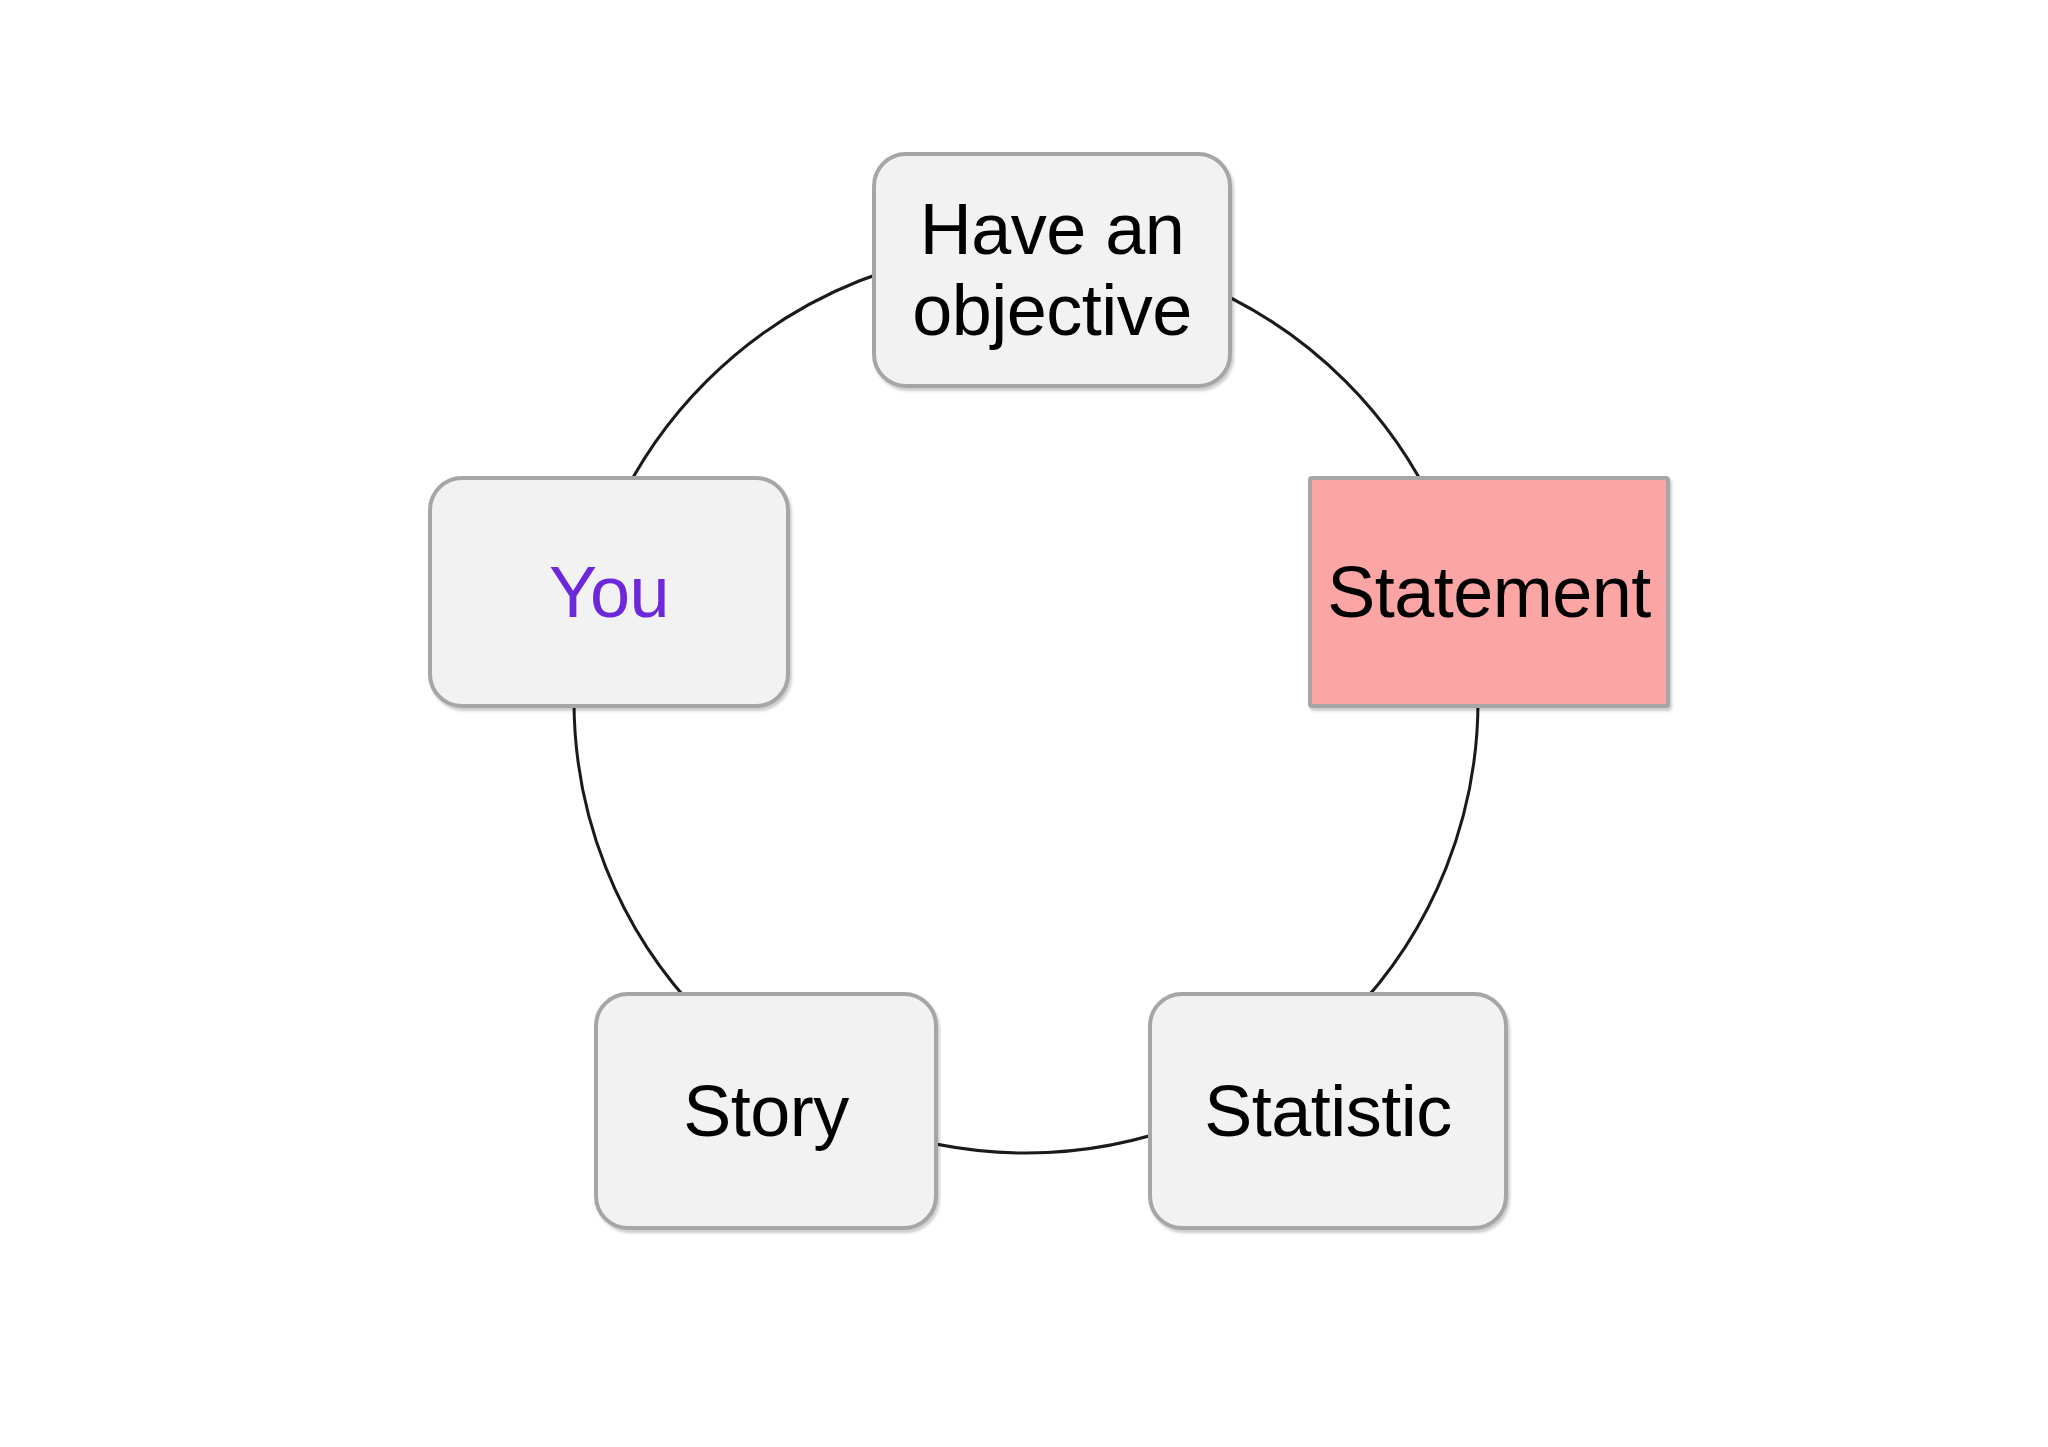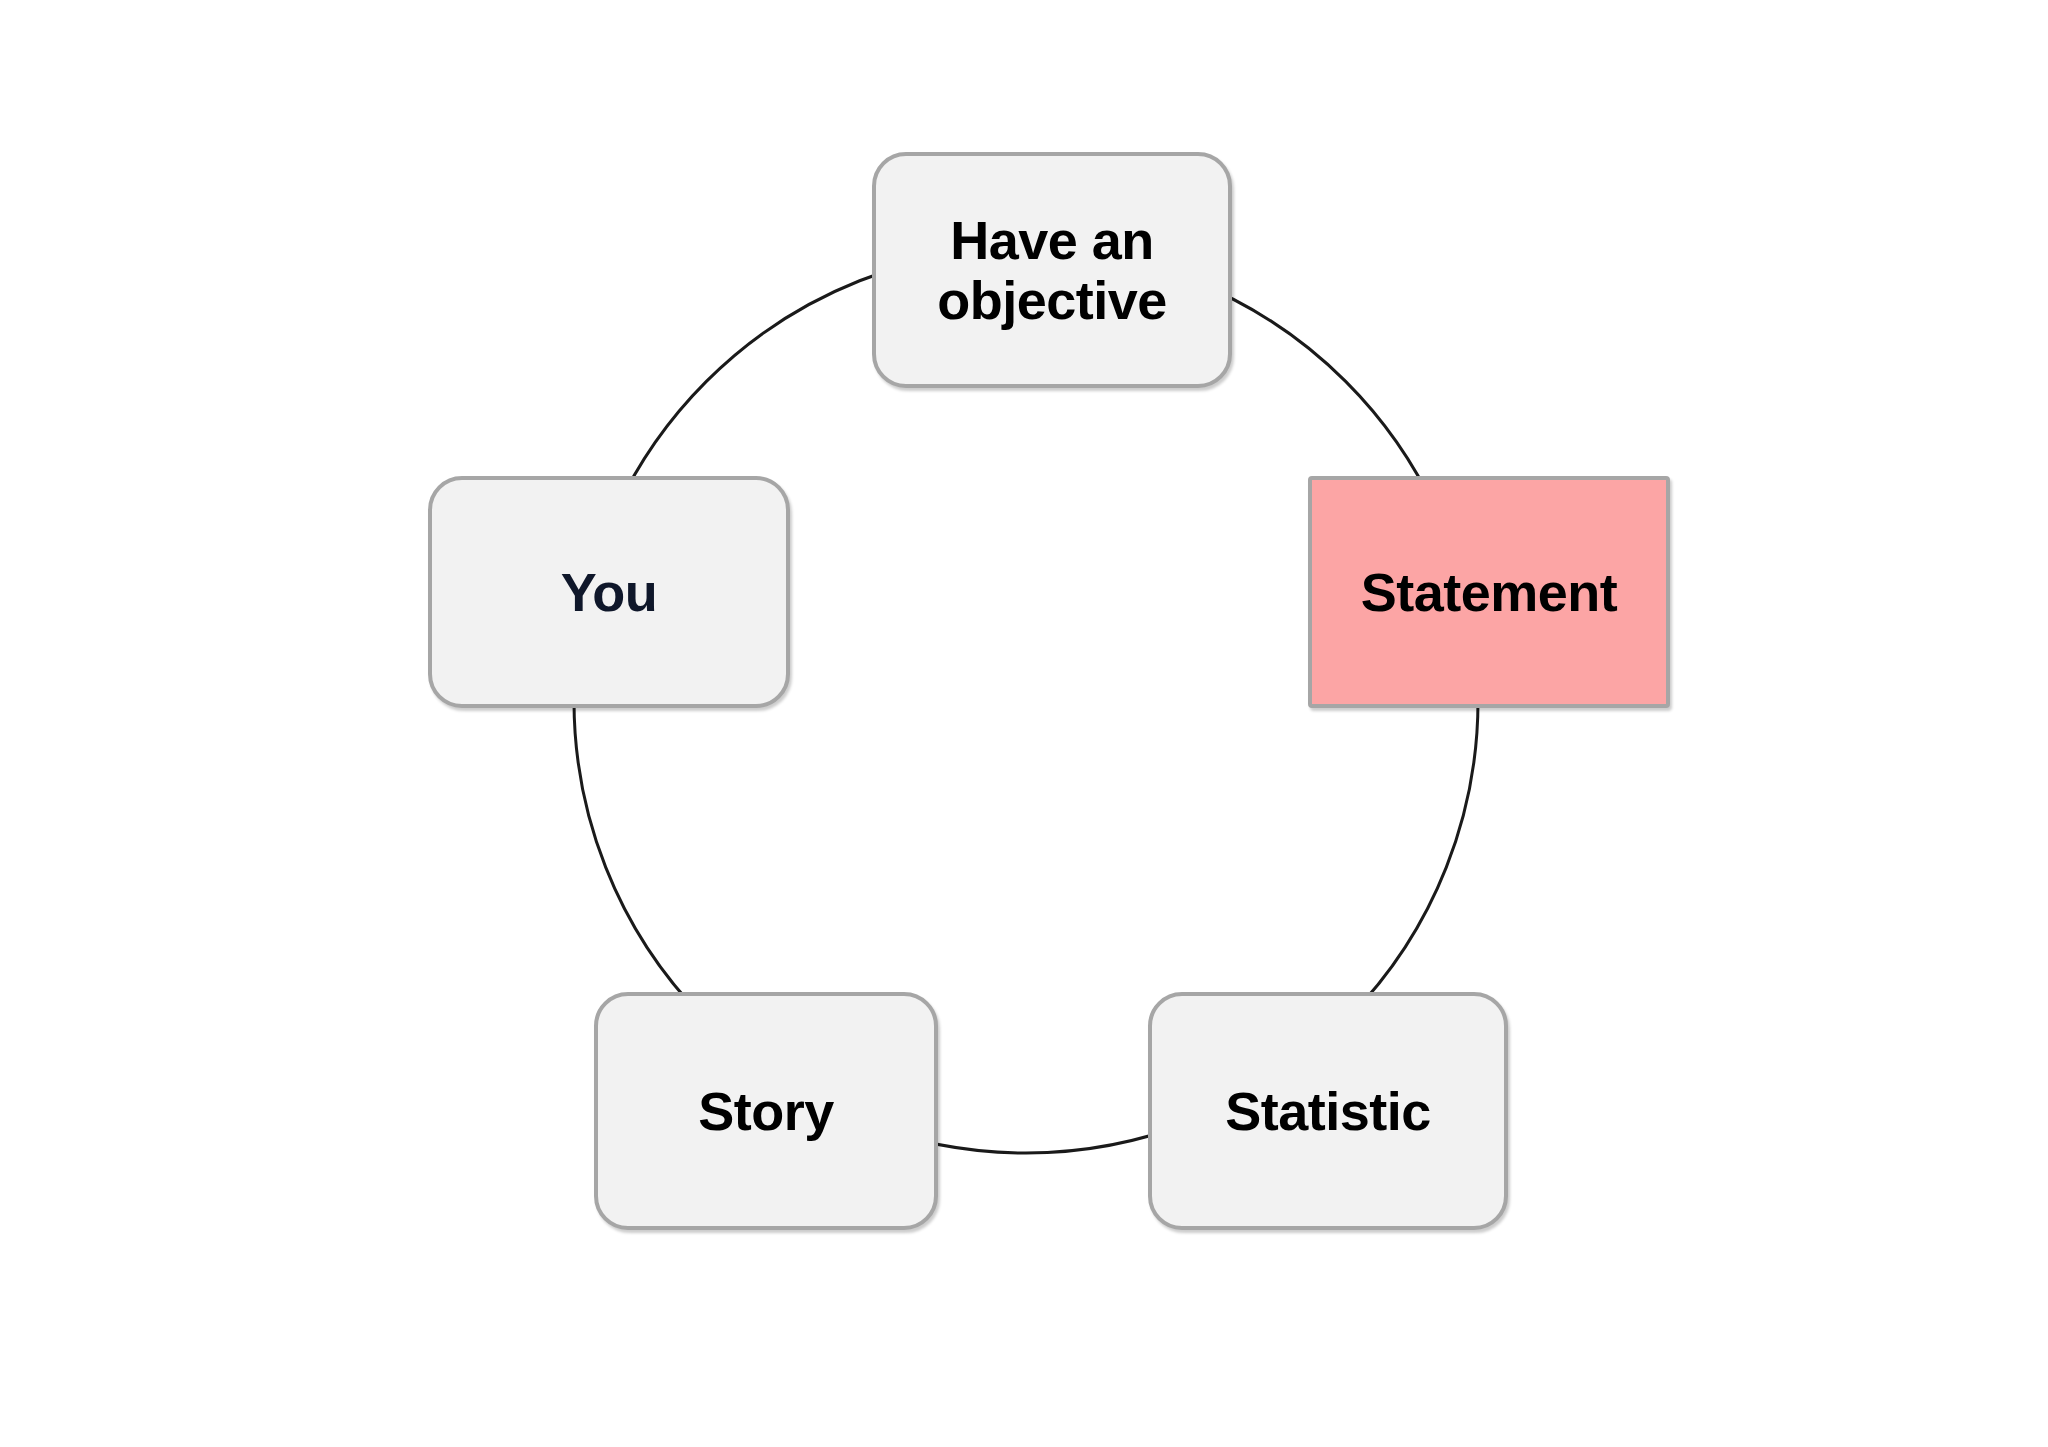--- a/index.html
+++ b/index.html
@@ -39,23 +39,23 @@
     display: flex;
     align-items: center;
     justify-content: center;
     text-align: center;
     z-index: 5;
   }
 
   .node-label {
     color: #000000;
     font-family: "Liberation Sans", sans-serif;
-    font-size: 54px;
+    font-size: 72px;
     line-height: 1.12;
-    font-weight: 700;
+    font-weight: 400;
     letter-spacing: -0.5px;
     white-space: pre-line;
     padding: 0 10px;
   }
 
   
   #node-objective {
     left: 872px;  top: 152px;  width: 360px;  height: 236px;
   }
   #node-statement {
@@ -91,16 +91,16 @@
 
   <div class="node-box" id="node-statistic" style="background: rgb(242, 242, 242); border: 4px solid rgb(166, 166, 166); border-radius: 34px; box-shadow: rgba(0, 0, 0, 0.2) 2px 3px 3px;">
     <span class="node-label" style="color: rgb(0, 0, 0);">Statistic</span>
   </div>
 
   <div class="node-box" id="node-story" style="background: rgb(242, 242, 242); border: 4px solid rgb(166, 166, 166); border-radius: 34px; box-shadow: rgba(0, 0, 0, 0.2) 2px 3px 3px;">
     <span class="node-label" style="color: rgb(0, 0, 0);">Story</span>
   </div>
 
   <div class="node-box" id="node-you" style="background: rgb(242, 242, 242); border: 4px solid rgb(166, 166, 166); border-radius: 34px; box-shadow: rgba(0, 0, 0, 0.2) 2px 3px 3px;">
-    <span class="node-label" style="color: #0f172a;">You</span>
+    <span class="node-label" style="color: #6d28d9;">You</span>
   </div>
 
 </div>
 
 </body></html>

